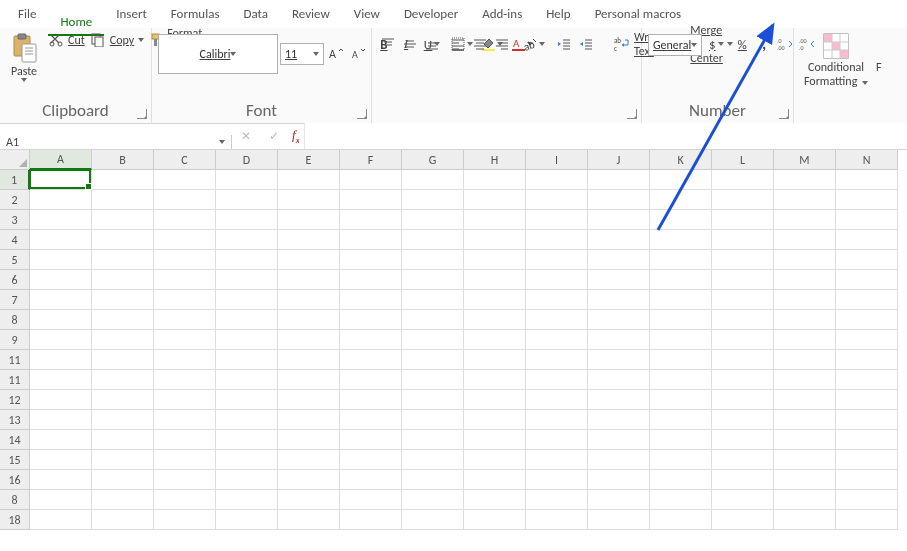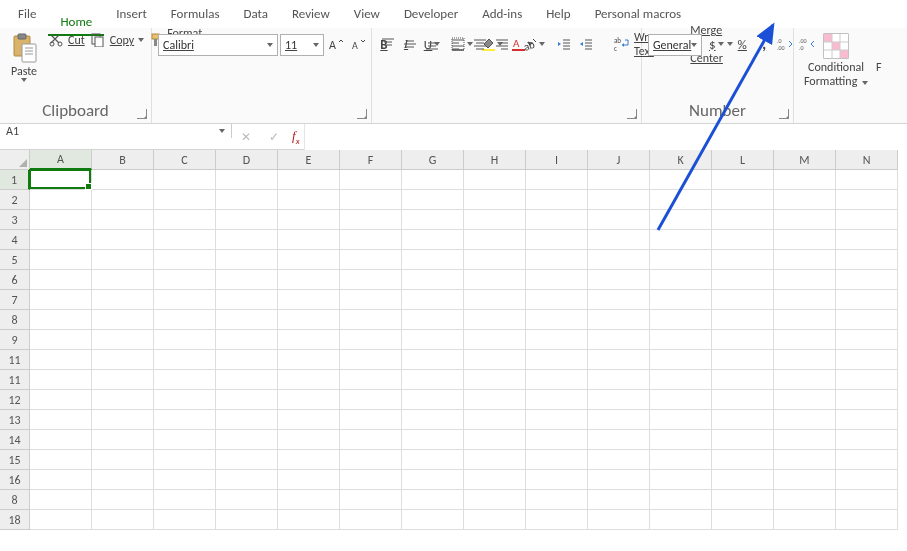--- a/index.html
+++ b/index.html
@@ -15,31 +15,31 @@
 .launcher::after { content:""; position:absolute; right:-1px; bottom:-1px; border:2px solid transparent; border-right-color:#888; border-bottom-color:#888; }
 
 .vbtn { display:flex; flex-direction:column; align-items:center; padding:2px 4px; cursor:pointer; }
 .vbtn .lbl { font-size:12px; color:#444; }
 .minibtn { display:flex; align-items:center; gap:4px; padding:1px 2px; cursor:pointer; height:20px; }
 .minibtn .lbl { font-size:12px; color:#444; }
 .col { display:flex; gap:1px;text-decoration:underline; }
 .row { display:flex; align-items:center; gap:2px; }
 
 .fontbox, .sizebox, .fmtbox { border:1px solid #b0b0b0; background:#fff; padding:1px 4px; font-size:12px; color:#333; display:flex; align-items:center; justify-content:space-between; }
-.fontbox { width:120px; height:22px; }
+.fontbox { width:120px; height:40px;justify-content:center; }
 .sizebox { width:44px; height:22px; }
 .fmtbox { width:128px; height:22px; }
 .dd { width:0; height:0; border-left:3px solid transparent; border-right:3px solid transparent; border-top:4px solid #666; }
 
 .ic { display:inline-flex; width:16px; height:16px; align-items:center; justify-content:center; }
 .sq { width:20px; height:20px; display:flex; align-items:center; justify-content:center; cursor:pointer; }
 .sqdd { width:28px; height:20px; display:flex; align-items:center; justify-content:center; gap:2px; cursor:pointer; }
 svg { display:block; }
 
-.namebox-row { display:flex; height:26px; border-bottom:1px solid #d4d4d4; align-items:flex-start; }
+.namebox-row { display:flex; height:26px; border-bottom:1px solid #d4d4d4; align-items:flex-end; }
 .namebox { width:232px; border-right:1px solid #ccc; display:flex; align-items:center; padding:0 6px; justify-content:space-between; }
 .fxarea { display:flex; align-items:center; flex:1; }
 .fx-btn { width:28px; height:26px; display:flex; align-items:center; justify-content:center; color:#888; cursor:pointer; }
 .fx-btn.dim { color:#bbb; }
 .fxlabel { font-style:italic; font-family:"Times New Roman",serif; font-size:13px; color:#b91c1c; padding:0 4px; }
 .fxinput { flex:1; height:26px; border:none; border-left:1px solid #e5e5e5; padding:0 6px; font-size:12px; outline:none; }
 
 .sheet { display:flex; position:absolute; top:150px; left:0; right:0; bottom:0; font-size:12px; }
 .corner { width:30px; height:20px; background:#eee; border:1px solid #ccc; border-top:none; border-left:none; position:relative; }
 .corner::after { content:""; position:absolute; right:2px; bottom:2px; width:0; height:0; border-left:8px solid transparent; border-bottom:8px solid #b0b0b0; }
@@ -177,20 +177,21 @@
         </div>
         <div class="sqdd">
           <svg width="14" height="14">
               <text x="2" y="10" font-size="11" fill="#d32f2f">A</text>
               <rect x="1" y="12" width="13" height="3" fill="#d32f2f"></rect>
             </svg>
           <span class="dd"></span>
         </div>
       </div>
     </div>
+    <div class="group-label">Font</div>
     <div class="launcher"></div>
   </div>
 
   <div class="group" style="width:270px">
     <div class="group-body" style="gap:8px;padding-top:4px">
       <div class="col" style="gap:6px">
         <div class="row">
           <div class="sq">
               <svg width="14" height="14">
                 <line x1="1" y1="2" x2="13" y2="2" stroke="#555"></line>

